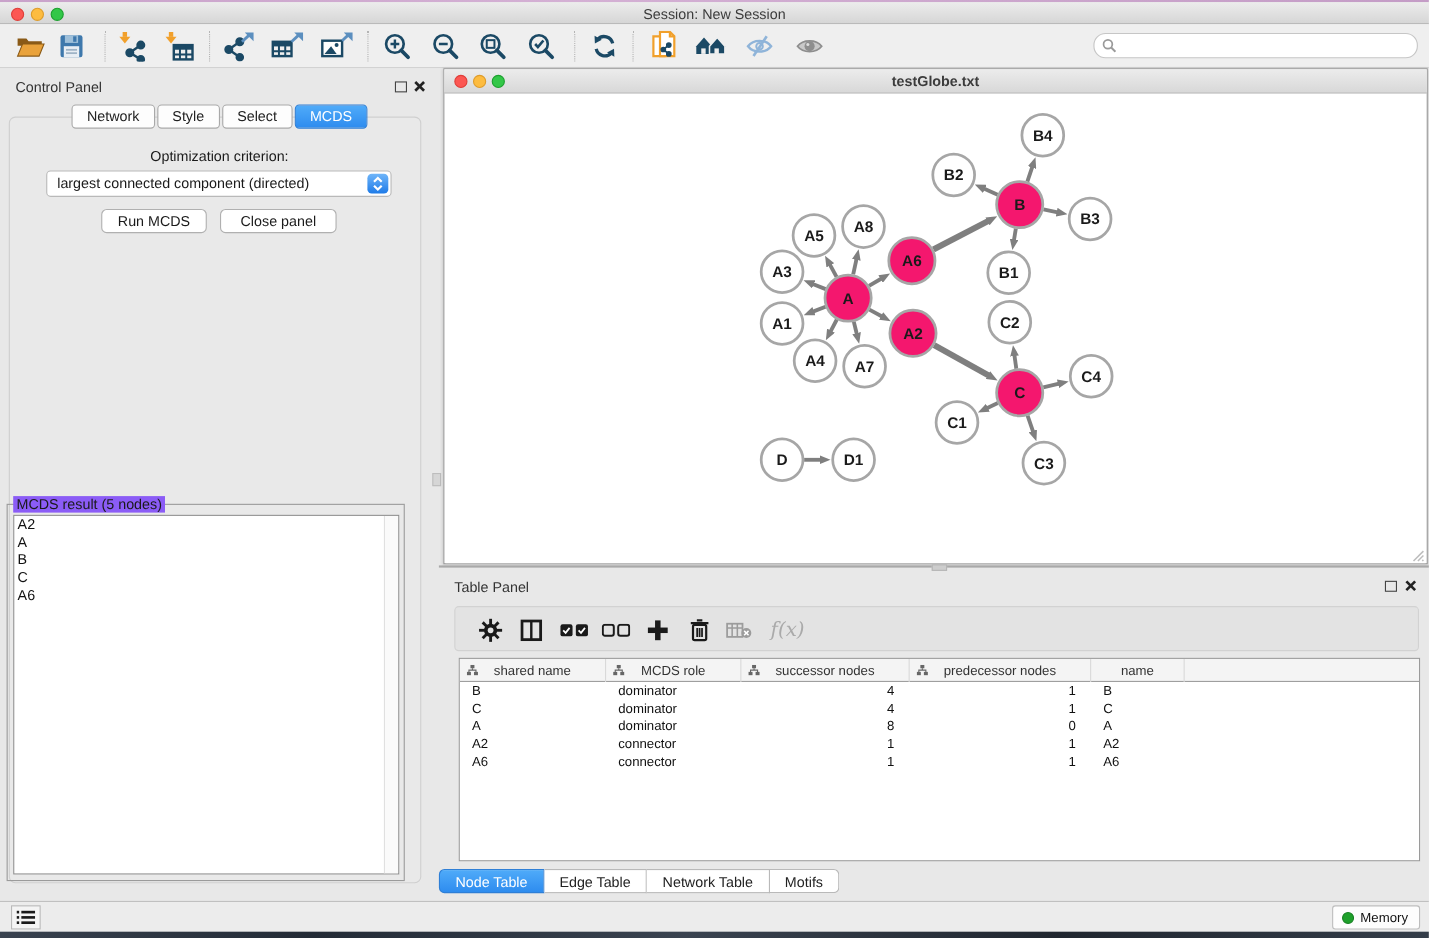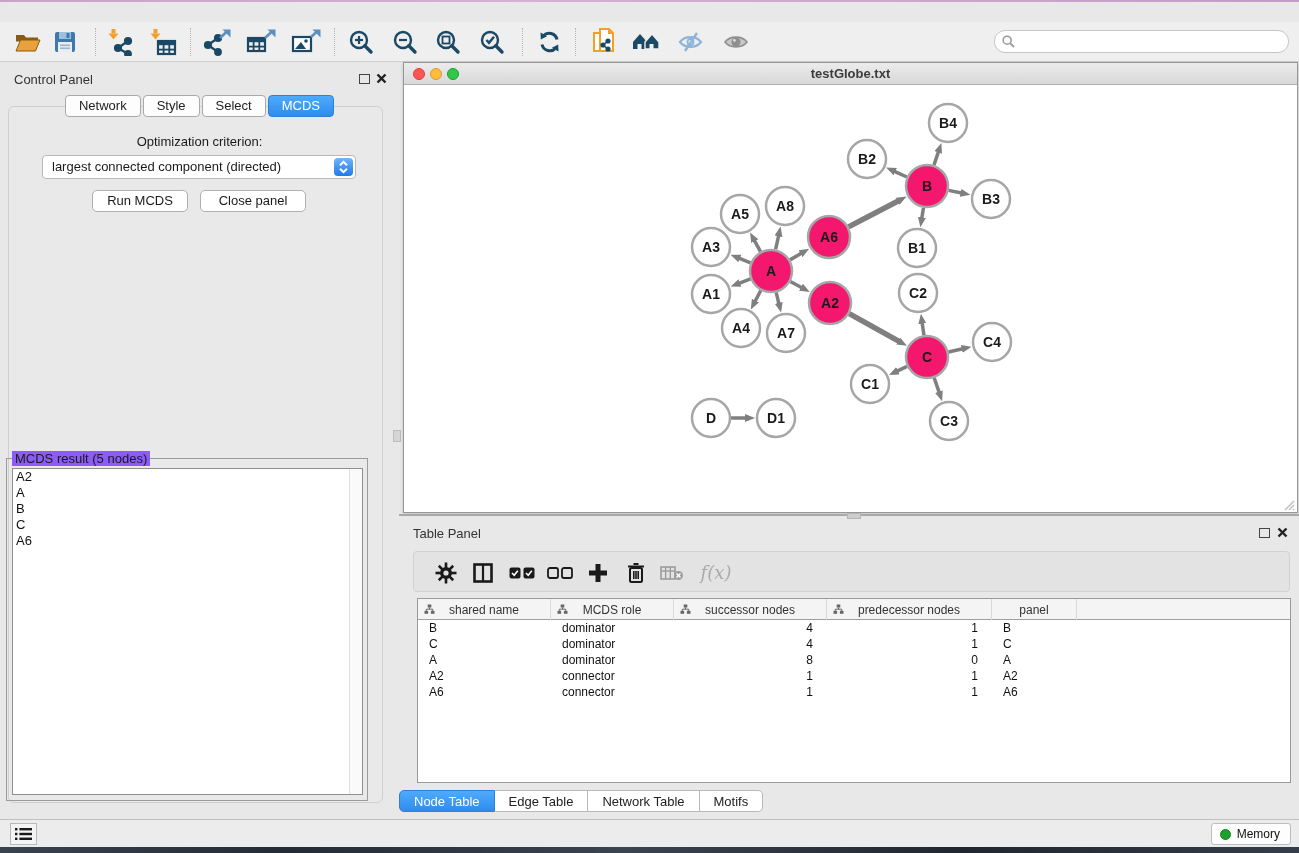--- a/index.html
+++ b/index.html
@@ -115,20 +115,26 @@
     display:flex; align-items:center; gap:6px; padding:0 10px 0 8px; }
   #memory-dot { width:11px; height:11px; border-radius:50%; background:#1fa02c; border:1px solid #178223; }
 </style>
 </head>
 <body>
 
 <div id="app">
 
   <div id="top-strip"></div>
 
+  <div id="titlebar">
+    <span class="traffic t-red" style="left:10px"></span>
+    <span class="traffic t-yellow" style="left:28px"></span>
+    <span class="traffic t-green" style="left:46px"></span>
+    <span class="title">Session: New Session</span>
+  </div>
 
   <div id="toolbar">
     <div class="tb-btn" style="left:12px">
       <svg width="27" height="24" viewBox="0 0 27 24">
         <path d="M2,5 h8 l2,2.5 h12 v4 H2 Z" fill="#8a5a17"></path>
         <path d="M2,21 L6.5,10 H26 L21.5,21 Z" fill="#e9a23b" stroke="#8a5a17" stroke-width="1"></path>
       </svg>
     </div>
     <div class="tb-btn" style="left:50px">
       <svg width="24" height="24" viewBox="0 0 24 24">
@@ -574,21 +580,21 @@
             <div class="th" style="width: 165px;">
               <svg width="11" height="11" viewBox="0 0 11 11">
                 <rect x="3.7" y="0.5" width="3.6" height="3" fill="#666"></rect>
                 <path d="M5.5,3.5 V5.2 M2.3,6.8 V5.2 H8.7 V6.8" fill="none" stroke="#666" stroke-width="1"></path>
                 <rect x="0.5" y="6.8" width="3.6" height="3" fill="#666"></rect>
                 <rect x="6.9" y="6.8" width="3.6" height="3" fill="#666"></rect>
               </svg>
               <span>predecessor nodes</span>
             </div>
             <div class="th" style="width: 85px;">
-              <span>panel</span>
+              <span>name</span>
             </div>
           </div>
         <div id="table-body">
             <div class="tr">
               <div class="td" style="width: 133px; text-align: left; padding: 0px 0px 0px 11px;">B</div>
               <div class="td" style="width: 123px; text-align: left; padding: 0px 0px 0px 11px;">dominator</div>
               <div class="td" style="width: 153px; text-align: right; padding: 0px 14px 0px 0px;">4</div>
               <div class="td" style="width: 165px; text-align: right; padding: 0px 14px 0px 0px;">1</div>
               <div class="td" style="width: 85px; text-align: left; padding: 0px 0px 0px 11px;">B</div>
             </div>

